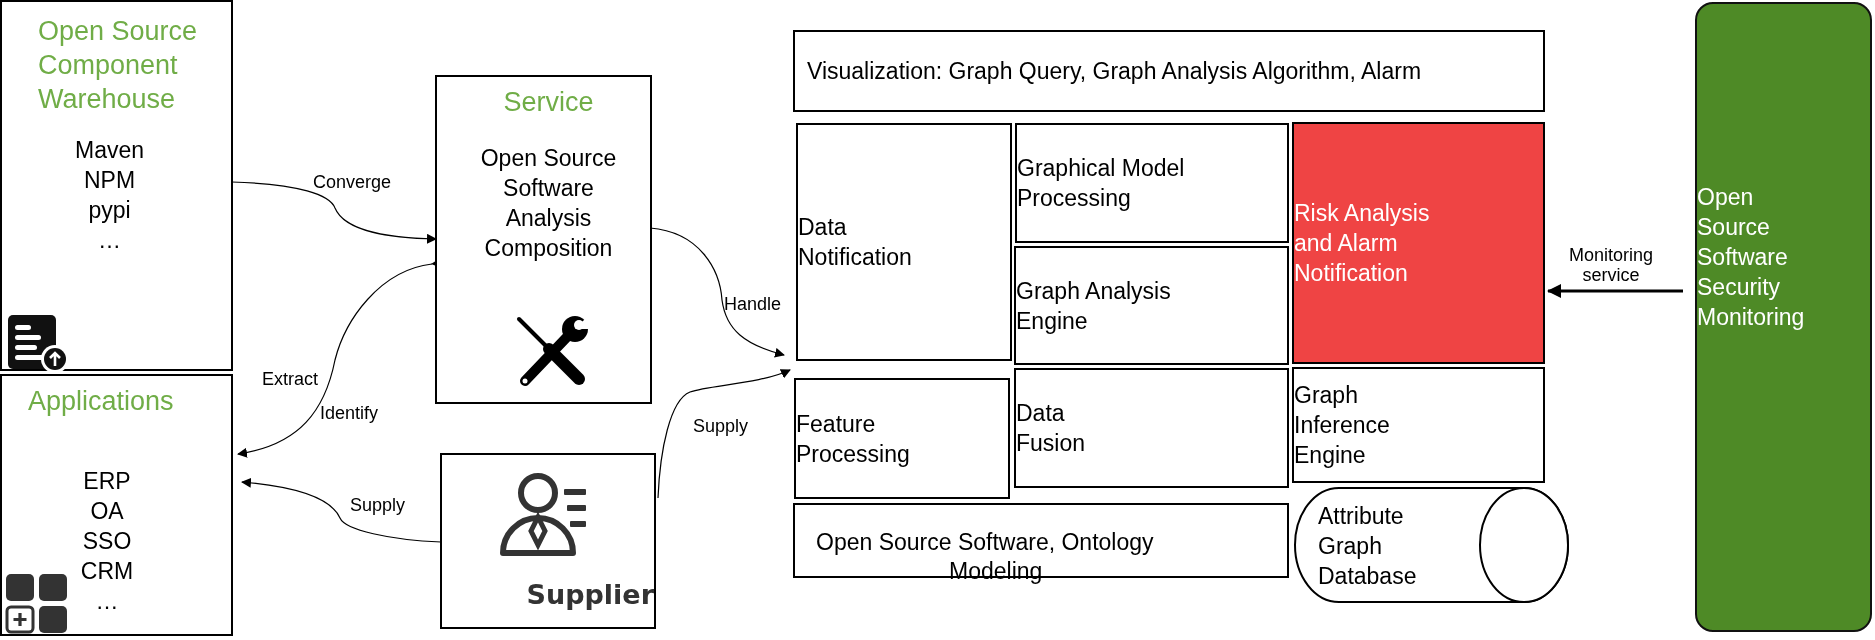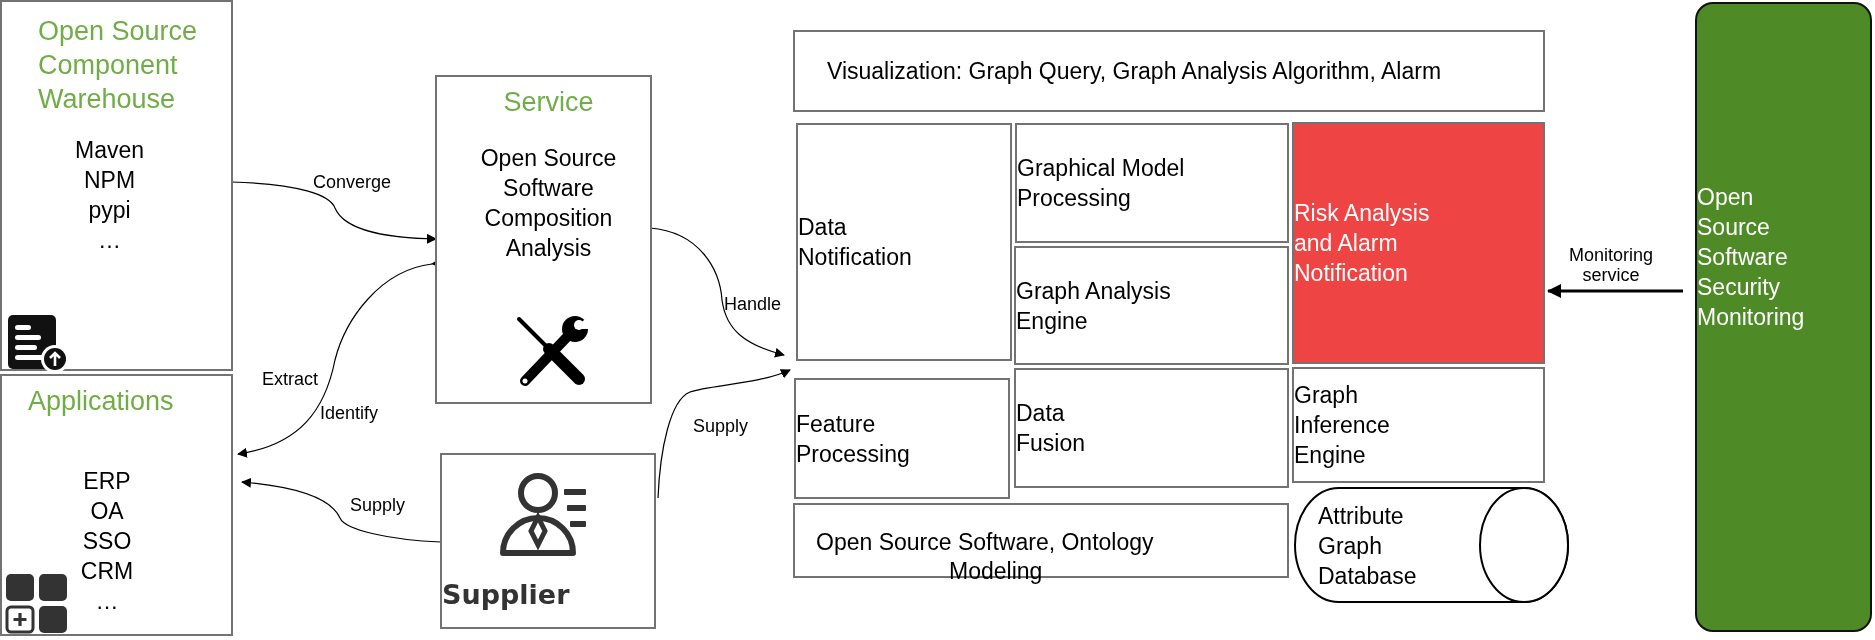--- a/index.html
+++ b/index.html
@@ -1,18 +1,18 @@
 <!DOCTYPE html>
 <html><head>
   <meta charset="utf-8">
   <style>
     html, body { margin: 0; padding: 0; background: #ffffff; }
     body { width: 1875px; height: 640px; position: relative; overflow: hidden;
            font-family: "Liberation Sans", sans-serif; color: #000; }
-    .box { position: absolute; box-sizing: border-box; border: 2px solid #737373; background: #fff; }
+    .box { position: absolute; box-sizing: border-box; border: 2px solid #000000; background: #fff; }
     .center-text { display: flex; flex-direction: column; align-items: flex-start; justify-content: center; text-align: center; }
     .abs { position: absolute; }
     .green-title { color: #70ad47; font-size: 27px; line-height: 34px; }
     .list-text { font-size: 23px; line-height: 30px; text-align: center; }
     .module { font-size: 23px; line-height: 30px; }
     .edge-label { position: absolute; font-size: 18px; line-height: 20px; background: transparent; white-space: nowrap; }
     svg.edges { position: absolute; left: 0; top: 0; pointer-events: none; }
     .line { display: block; }
   </style>
 </head>
@@ -81,22 +81,22 @@
     <path d="M16,41 L16,54 M9.5,47.5 L22.5,47.5" stroke="#333" stroke-width="3.2"></path>
     <rect x="35" y="34" width="28" height="27" rx="5" fill="#333"></rect>
   </svg>
 </div>
 
 <div class="box" style="left:435px; top:75px; width:217px; height:329px;">
   <div class="abs green-title" style="left:0; top:8px; width:100%; text-align:center; padding-left:10px; box-sizing:border-box;">Service</div>
   <div class="abs list-text" style="left:0; top:66px; width:100%; padding-left:10px; box-sizing:border-box;">
     <span class="line">Open Source</span>
     <span class="line">Software</span>
+    <span class="line">Analysis</span>
     <span class="line">Composition</span>
-    <span class="line">Analysis</span>
   </div>
   <svg class="abs" style="left:78px; top:238px;" width="76" height="76" viewBox="0 0 76 76">
     <line x1="4" y1="4" x2="30" y2="30" stroke="#000" stroke-width="4" stroke-linecap="round"></line>
     <line x1="34" y1="34" x2="64" y2="64" stroke="#000" stroke-width="12" stroke-linecap="round"></line>
     <line x1="10" y1="66" x2="52" y2="22" stroke="#000" stroke-width="10" stroke-linecap="round"></line>
     <circle cx="60" cy="14" r="13" fill="#000"></circle>
     <path d="M60,14 L72,2 L74,14 Z" fill="#fff"></path>
     <circle cx="64" cy="10" r="5" fill="#fff"></circle>
     <circle cx="10" cy="66" r="2.5" fill="#fff"></circle>
   </svg>
@@ -104,35 +104,35 @@
 
 <div class="box" style="left:440px; top:453px; width:216px; height:176px;">
   <svg class="abs" style="left:58px; top:14px;" width="96" height="90" viewBox="0 0 96 90">
     <circle cx="38" cy="24" r="17" fill="none" stroke="#333" stroke-width="6"></circle>
     <path d="M3,84 A35,35 0 0 1 73,84 Z" fill="none" stroke="#333" stroke-width="6" stroke-linejoin="round"></path>
     <path d="M38,48 L45,62 L38,76 L31,62 Z" fill="none" stroke="#333" stroke-width="5"></path>
     <rect x="64" y="20" width="22" height="6" rx="1" fill="#333"></rect>
     <rect x="67" y="36" width="19" height="6" rx="1" fill="#333"></rect>
     <rect x="70" y="52" width="16" height="6" rx="1" fill="#333"></rect>
   </svg>
-  <div class="abs" style="left:0; top:124px; width:100%; text-align:left; font-family:'DejaVu Sans', sans-serif; font-weight:bold; font-size:27px; color:#333;">Supplier</div>
+  <div class="abs" style="left:0; top:124px; width:100%; text-align:right; font-family:'DejaVu Sans', sans-serif; font-weight:bold; font-size:27px; color:#333;">Supplier</div>
 </div>
 
 <div class="edge-label" style="left:313px; top:172px;">Converge</div>
 <div class="edge-label" style="left:262px; top:369px;">Extract</div>
 <div class="edge-label" style="left:320px; top:403px;">Identify</div>
 <div class="edge-label" style="left:350px; top:495px;">Supply</div>
 <div class="edge-label" style="left:724px; top:294px;">Handle</div>
 <div class="edge-label" style="left:693px; top:416px;">Supply</div>
 <div class="edge-label" style="left:1552px; top:245px; text-align:center; width:118px;">
   <span class="line">Monitoring</span>
   <span class="line">service</span>
 </div>
 
-<div class="box center-text" style="left:793px; top:30px; width:752px; height:82px; align-items:flex-start; padding-left:32px;">
+<div class="box center-text" style="left:793px; top:30px; width:752px; height:82px; align-items:flex-start; padding-left:12px;">
   <span class="module">Visualization: Graph Query, Graph Analysis Algorithm, Alarm</span>
 </div>
 
 <div class="box center-text module" style="left:796px; top:123px; width:216px; height:238px;">
   <span class="line">Data</span>
   <span class="line">Notification</span>
 </div>
 
 <div class="box center-text module" style="left:1015px; top:123px; width:274px; height:120px;">
   <span class="line">Graphical Model</span>

